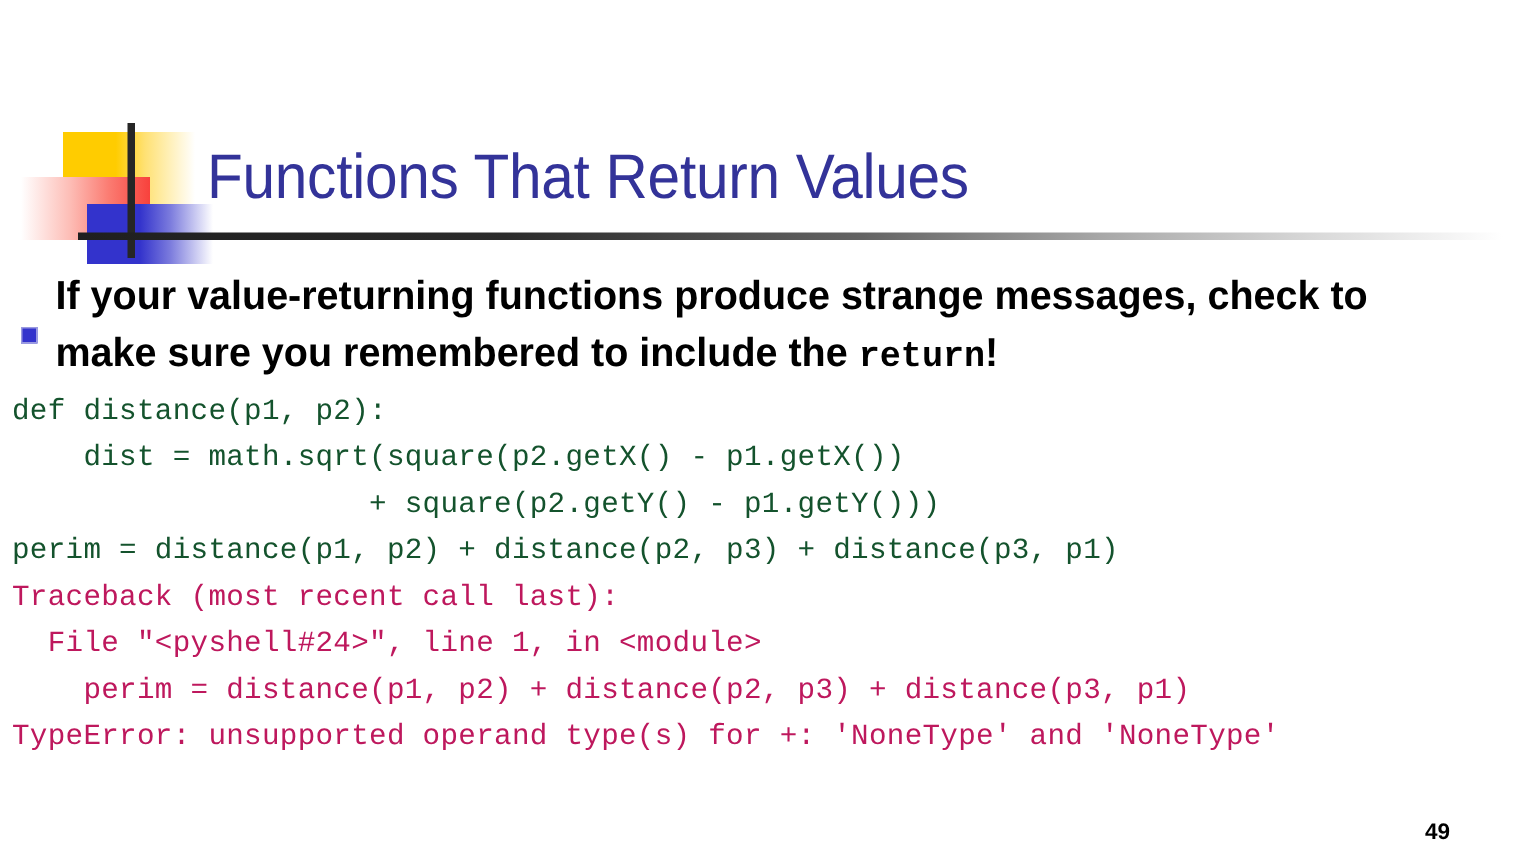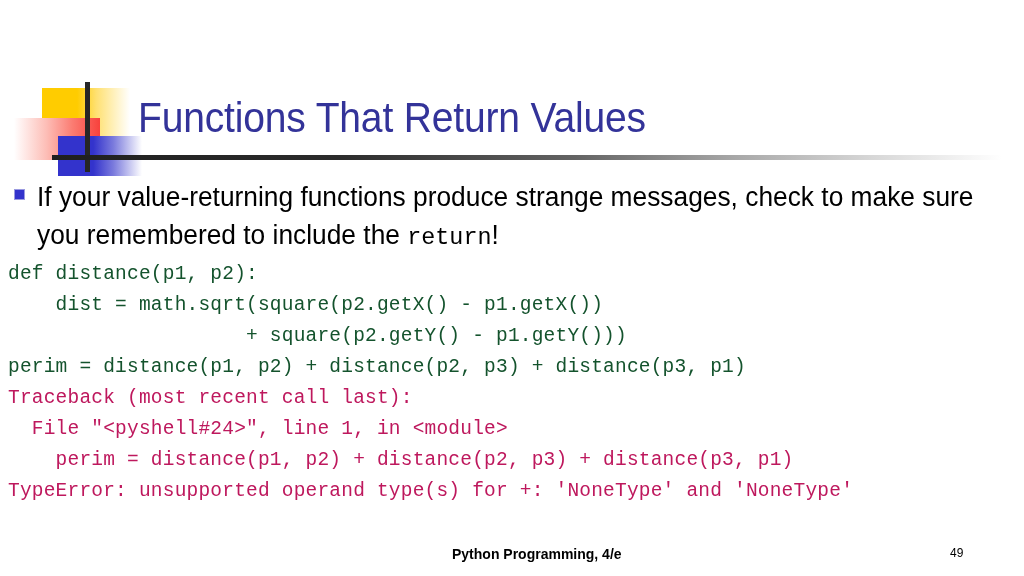--- a/index.html
+++ b/index.html
@@ -84,21 +84,22 @@
 
   
   #bullet-block {
     position: absolute;
     left: 14px;
     top: 178px;
     width: 995px;
   }
   #bullet-row {
     display: flex;
-    align-items: flex-start;
+    align-items: center;
+    font-weight: bold;
   }
   .bullet-marker {
     width: 11px;
     height: 11px;
     background: #3333cc;
     border: 1px solid #9a9ae0;
     box-sizing: border-box;
     margin-top: 11px;
     margin-right: 12px;
     flex: 0 0 auto;
@@ -145,22 +146,22 @@
     top: 0;
     font-size: 14px;
     font-weight: bold;
     color: #000000;
     font-family: "Liberation Sans", sans-serif;
   }
   #footer-page {
     position: absolute;
     left: 950px;
     top: 0;
-    font-size: 12px;
-    font-weight: normal;
+    font-size: 15px;
+    font-weight: bold;
     color: #000000;
     font-family: "Liberation Sans", sans-serif;
   }
 </style>
 </head>
 <body>
 
 <div id="title-area">
   <div class="logo-yellow"></div>
   <div class="logo-red"></div>
@@ -173,15 +174,14 @@
 <div id="bullet-block">
   <div id="bullet-row">
     <span class="bullet-marker"></span>
     <div id="bullet-text"><span>If your value-returning functions produce strange messages, check to make sure you remembered to include the </span><span class="mono">return</span><span>!</span></div>
   </div>
 </div>
 
 <div id="code-block"><div class="code-line">def distance(p1, p2):</div><div class="code-line">    dist = math.sqrt(square(p2.getX() - p1.getX())</div><div class="code-line">                    + square(p2.getY() - p1.getY()))</div><div class="code-line">perim = distance(p1, p2) + distance(p2, p3) + distance(p3, p1)</div><div class="code-line err">Traceback (most recent call last):</div><div class="code-line err">  File "&lt;pyshell#24&gt;", line 1, in &lt;module&gt;</div><div class="code-line err">    perim = distance(p1, p2) + distance(p2, p3) + distance(p3, p1)</div><div class="code-line err">TypeError: unsupported operand type(s) for +: 'NoneType' and 'NoneType'</div></div>
 
 <div id="footer">
-  <div id="footer-title">Python Programming, 4/e</div>
   <div id="footer-page">49</div>
 </div>
 
 </body></html>

